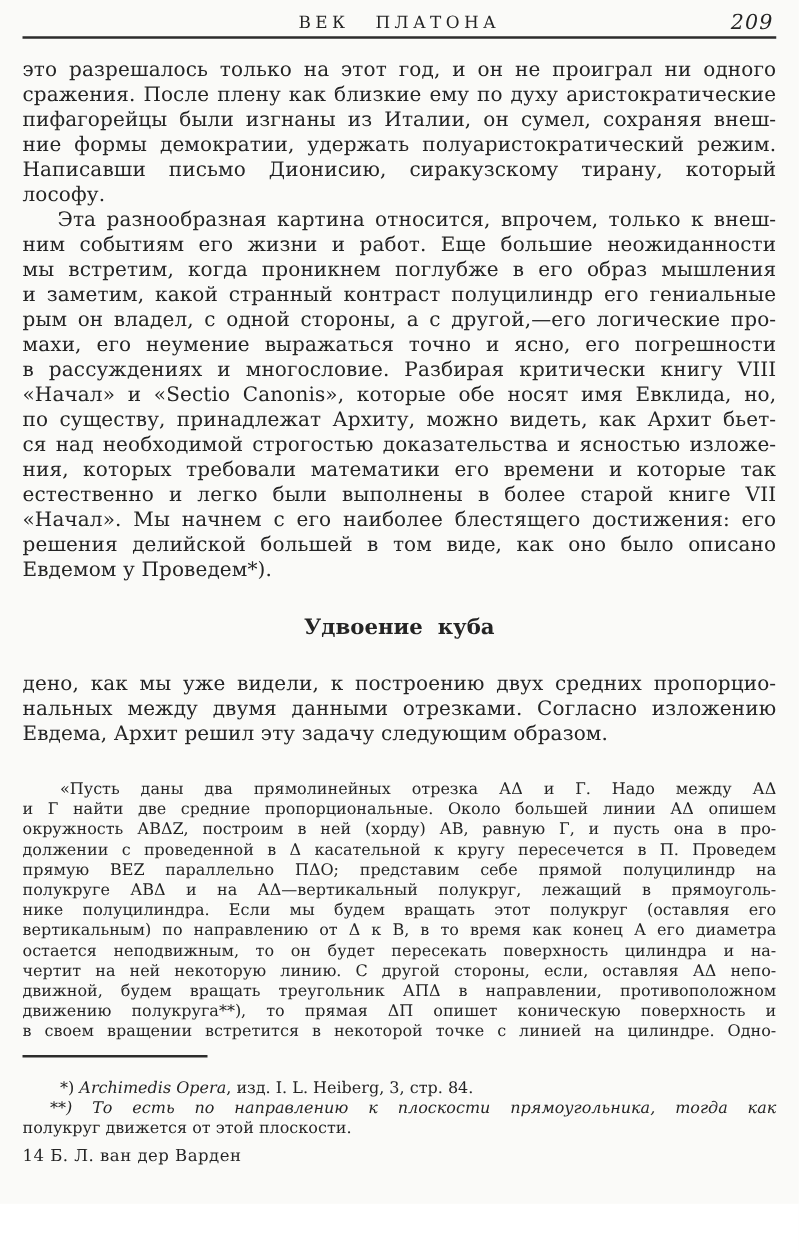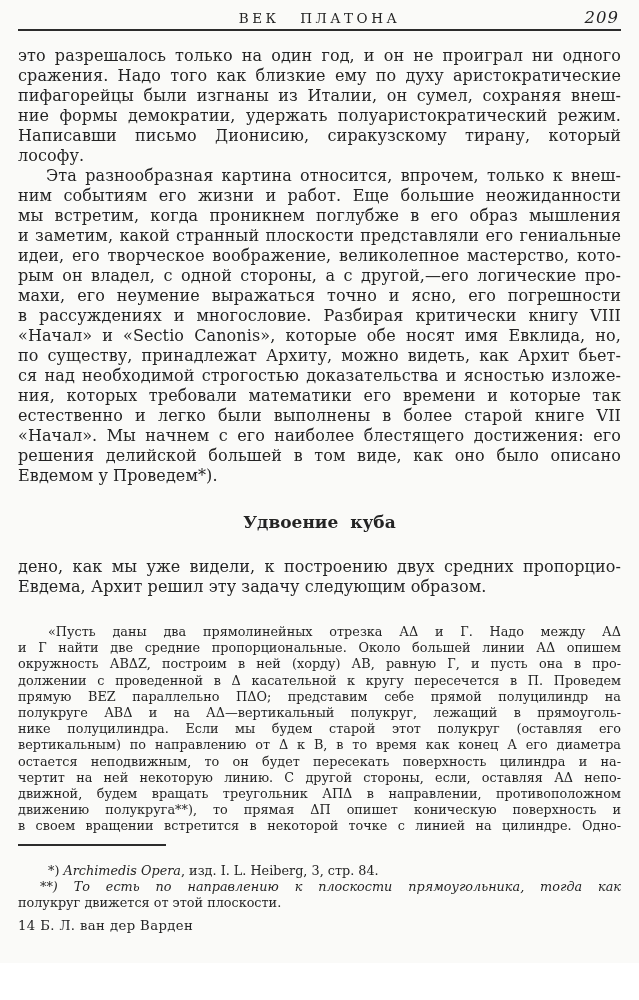--- a/index.html
+++ b/index.html
@@ -71,58 +71,58 @@
 
 <div class="page" data-name="book-page">
   <div class="page-header" data-name="page-header">
     <span class="running-title" data-name="running-title">ВЕК ПЛАТОНА</span>
     <span class="page-number" data-name="page-number">209</span>
     <hr class="header-rule" data-name="header-rule">
   </div>
 
   <div class="page-body" data-name="page-body">
       <div class="para body" data-name="paragraph-continuation">
-        <div class="line just" data-name="text-line"><span>это разрешалось только на один год, и он не проиграл ни одного</span></div>
-        <div class="line just" data-name="text-line"><span>сражения. Надо того как близкие ему по духу аристократические</span></div>
+        <div class="line just" data-name="text-line"><span>это разрешалось только на этот год, и он не проиграл ни одного</span></div>
+        <div class="line just" data-name="text-line"><span>сражения. После плену как близкие ему по духу аристократические</span></div>
         <div class="line just" data-name="text-line"><span>пифагорейцы были изгнаны из Италии, он сумел, сохраняя внеш-</span></div>
         <div class="line just" data-name="text-line"><span>ние формы демократии, удержать полуаристократический режим.</span></div>
         <div class="line just" data-name="text-line"><span>Написавши письмо Дионисию, сиракузскому тирану, который</span></div>
         <div class="line" data-name="text-line"><span>лософу.</span></div>
       </div>
       <div class="para body" data-name="paragraph-main">
         <div class="line just" data-name="text-line" style="padding-left: 28px;"><span>Эта разнообразная картина относится, впрочем, только к внеш-</span></div>
         <div class="line just" data-name="text-line"><span>ним событиям его жизни и работ. Еще большие неожиданности</span></div>
         <div class="line just" data-name="text-line"><span>мы встретим, когда проникнем поглубже в его образ мышления</span></div>
-        <div class="line just" data-name="text-line"><span>и заметим, какой странный плоскости представляли его гениальные</span></div>
-        <div class="line just" data-name="text-line"><span>идеи, его творческое воображение, великолепное мастерство, кото-</span></div>
+        <div class="line just" data-name="text-line"><span>и заметим, какой странный контраст полуцилиндр его гениальные</span></div>
         <div class="line just" data-name="text-line"><span>рым он владел, с одной стороны, а с другой,—его логические про-</span></div>
         <div class="line just" data-name="text-line"><span>махи, его неумение выражаться точно и ясно, его погрешности</span></div>
         <div class="line just" data-name="text-line"><span>в рассуждениях и многословие. Разбирая критически книгу VIII</span></div>
         <div class="line just" data-name="text-line"><span>«Начал» и «Sectio Canonis», которые обе носят имя Евклида, но,</span></div>
         <div class="line just" data-name="text-line"><span>по существу, принадлежат Архиту, можно видеть, как Архит бьет-</span></div>
         <div class="line just" data-name="text-line"><span>ся над необходимой строгостью доказательства и ясностью изложе-</span></div>
         <div class="line just" data-name="text-line"><span>ния, которых требовали математики его времени и которые так</span></div>
         <div class="line just" data-name="text-line"><span>естественно и легко были выполнены в более старой книге VII</span></div>
         <div class="line just" data-name="text-line"><span>«Начал». Мы начнем с его наиболее блестящего достижения: его</span></div>
         <div class="line just" data-name="text-line"><span>решения делийской большей в том виде, как оно было описано</span></div>
         <div class="line" data-name="text-line"><span>Евдемом у Проведем*).</span></div>
       </div>
       <div class="section-heading" data-name="section-heading">Удвоение куба</div>
       <div class="para body" data-name="paragraph-intro">
         <div class="line just" data-name="text-line"><span>дено, как мы уже видели, к построению двух средних пропорцио-</span></div>
+        <div class="line just" data-name="text-line"><span>нальных между двумя данными отрезками. Согласно изложению</span></div>
         <div class="line" data-name="text-line"><span>Евдема, Архит решил эту задачу следующим образом.</span></div>
       </div>
       <div class="para small" data-name="paragraph-quote">
         <div class="line just" data-name="text-line" style="padding-left: 30px;"><span>«Пусть даны два прямолинейных отрезка АΔ и Г. Надо между АΔ</span></div>
         <div class="line just" data-name="text-line"><span>и Г найти две средние пропорциональные. Около большей линии АΔ опишем</span></div>
         <div class="line just" data-name="text-line"><span>окружность АВΔZ, построим в ней (хорду) АВ, равную Г, и пусть она в про-</span></div>
         <div class="line just" data-name="text-line"><span>должении с проведенной в Δ касательной к кругу пересечется в П. Проведем</span></div>
         <div class="line just" data-name="text-line"><span>прямую BEZ параллельно ПΔО; представим себе прямой полуцилиндр на</span></div>
         <div class="line just" data-name="text-line"><span>полукруге АВΔ и на АΔ—вертикальный полукруг, лежащий в прямоуголь-</span></div>
-        <div class="line just" data-name="text-line"><span>нике полуцилиндра. Если мы будем старой этот полукруг (оставляя его</span></div>
+        <div class="line just" data-name="text-line"><span>нике полуцилиндра. Если мы будем вращать этот полукруг (оставляя его</span></div>
         <div class="line just" data-name="text-line"><span>вертикальным) по направлению от Δ к В, в то время как конец А его диаметра</span></div>
         <div class="line just" data-name="text-line"><span>остается неподвижным, то он будет пересекать поверхность цилиндра и на-</span></div>
         <div class="line just" data-name="text-line"><span>чертит на ней некоторую линию. С другой стороны, если, оставляя АΔ непо-</span></div>
         <div class="line just" data-name="text-line"><span>движной, будем вращать треугольник АПΔ в направлении, противоположном</span></div>
         <div class="line just" data-name="text-line"><span>движению полукруга**), то прямая ΔП опишет коническую поверхность и</span></div>
         <div class="line just" data-name="text-line"><span>в своем вращении встретится в некоторой точке с линией на цилиндре. Одно-</span></div>
       </div>
       <hr class="footnote-separator" data-name="footnote-separator">
       <div class="para small" data-name="footnotes">
         <div class="line" data-name="text-line" style="padding-left: 30px;"><span>*) </span><span class="italic">Archimedis Opera</span><span>, изд. I. L. Heiberg, 3, стр. 84.</span></div>

